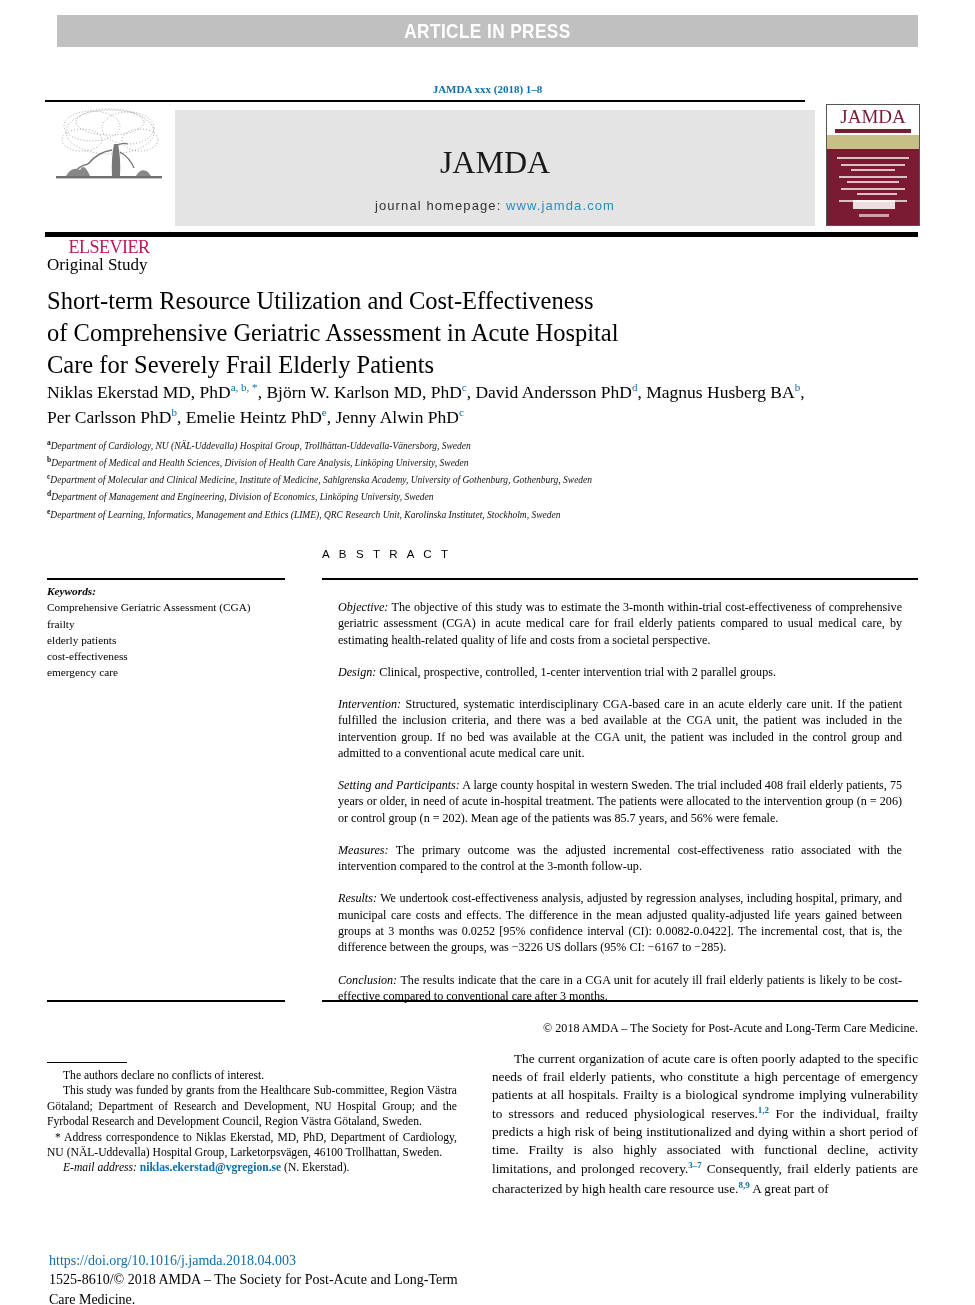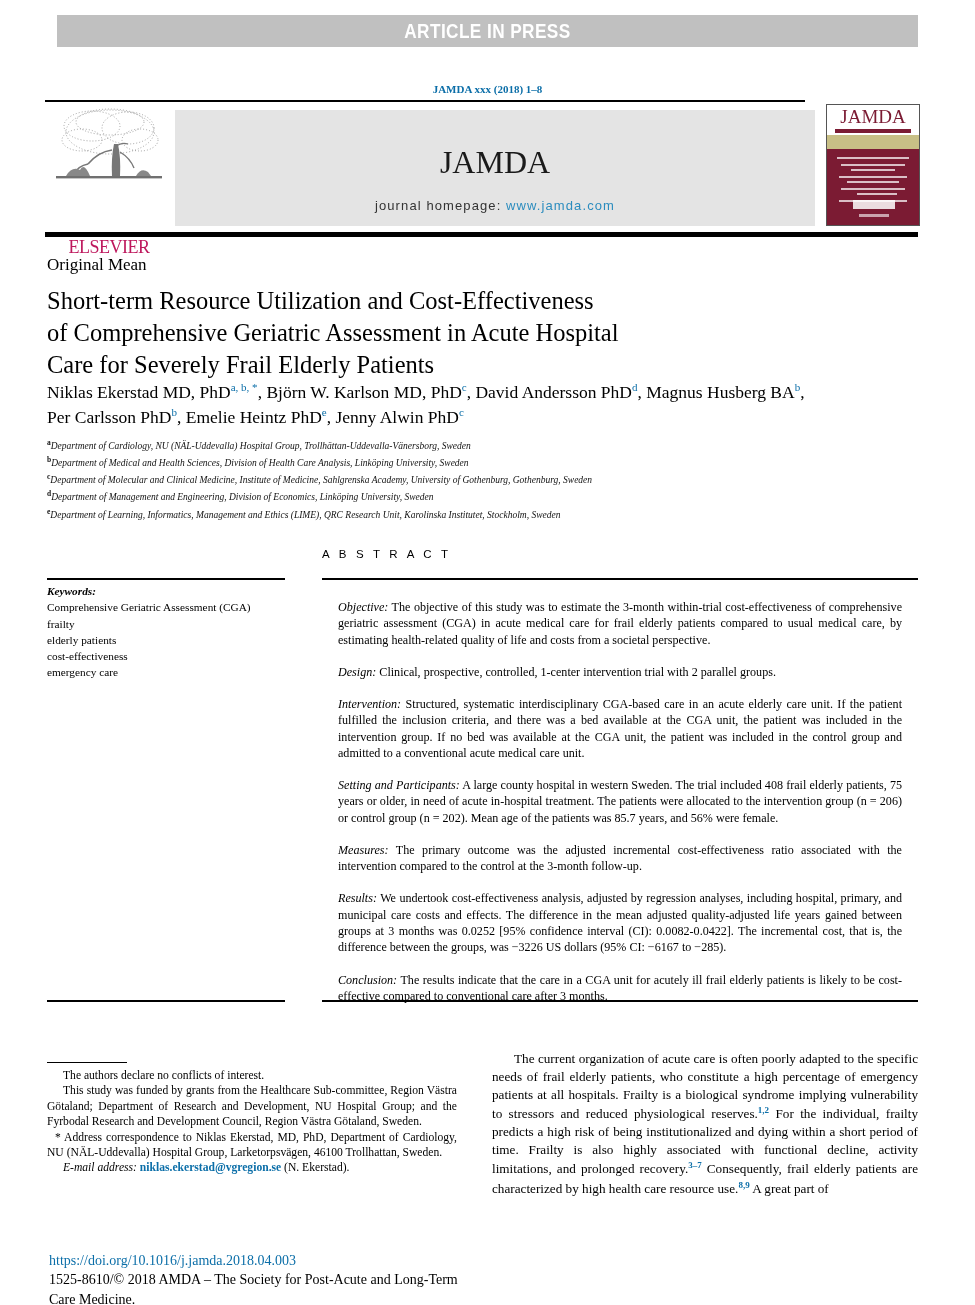--- a/index.html
+++ b/index.html
@@ -375,21 +375,21 @@
     <div class="c-line" style="left:24px; top:64px; width:44px; height:1.5px;"></div>
     <div class="c-line" style="left:12px; top:71px; width:68px; height:1.5px;"></div>
     <div class="c-line" style="left:20px; top:76px; width:52px; height:1.5px;"></div>
     <div class="c-line" style="left:14px; top:83px; width:64px; height:1.5px;"></div>
     <div class="c-line" style="left:30px; top:88px; width:40px; height:1.5px;"></div>
     <div class="c-line" style="left:12px; top:95px; width:68px; height:1.5px;"></div>
     <div class="c-logo"></div>
     <div class="c-logo2"></div>
   </div>
 
-  <div class="sec-type">Original Mean</div>
+  <div class="sec-type">Original Study</div>
 
   <div class="art-title">
       <div>Short-term Resource Utilization and Cost-Effectiveness</div>
       <div>of Comprehensive Geriatric Assessment in Acute Hospital</div>
       <div>Care for Severely Frail Elderly Patients</div>
     </div>
 
   <div class="authors"><span>Niklas Ekerstad MD, PhD</span><sup>a, b, *</sup><span>, </span><span>Björn W. Karlson MD, PhD</span><sup>c</sup><span>, </span><span>David Andersson PhD</span><sup>d</sup><span>, </span><span>Magnus Husberg BA</span><sup>b</sup><span>, </span><span>Per Carlsson PhD</span><sup>b</sup><span>, </span><span>Emelie Heintz PhD</span><sup>e</sup><span>, </span><span>Jenny Alwin PhD</span><sup>c</sup></div>
 
   <div class="affils">
@@ -413,20 +413,21 @@
   <div class="abs-label">A B S T R A C T</div>
   <div class="abs-rule"></div>
   <div class="abstract">
       <p><i>Objective:</i><span> The objective of this study was to estimate the 3-month within-trial cost-effectiveness of comprehensive geriatric assessment (CGA) in acute medical care for frail elderly patients compared to usual medical care, by estimating health-related quality of life and costs from a societal perspective.</span></p>
       <p><i>Design:</i><span> Clinical, prospective, controlled, 1-center intervention trial with 2 parallel groups.</span></p>
       <p><i>Intervention:</i><span> Structured, systematic interdisciplinary CGA-based care in an acute elderly care unit. If the patient fulfilled the inclusion criteria, and there was a bed available at the CGA unit, the patient was included in the intervention group. If no bed was available at the CGA unit, the patient was included in the control group and admitted to a conventional acute medical care unit.</span></p>
       <p><i>Setting and Participants:</i><span> A large county hospital in western Sweden. The trial included 408 frail elderly patients, 75 years or older, in need of acute in-hospital treatment. The patients were allocated to the intervention group (n = 206) or control group (n = 202). Mean age of the patients was 85.7 years, and 56% were female.</span></p>
       <p><i>Measures:</i><span> The primary outcome was the adjusted incremental cost-effectiveness ratio associated with the intervention compared to the control at the 3-month follow-up.</span></p>
       <p><i>Results:</i><span> We undertook cost-effectiveness analysis, adjusted by regression analyses, including hospital, primary, and municipal care costs and effects. The difference in the mean adjusted quality-adjusted life years gained between groups at 3 months was 0.0252 [95% confidence interval (CI): 0.0082-0.0422]. The incremental cost, that is, the difference between the groups, was −3226 US dollars (95% CI: −6167 to −285).</span></p>
       <p><i>Conclusion:</i><span> The results indicate that the care in a CGA unit for acutely ill frail elderly patients is likely to be cost-effective compared to conventional care after 3 months.</span></p>
+      <div class="copyright">© 2018 AMDA – The Society for Post-Acute and Long-Term Care Medicine.</div>
     </div>
 
   <div class="abs-bottom-rule-l"></div>
   <div class="abs-bottom-rule-r"></div>
 
   <div class="fn-rule"></div>
   <div class="footnotes">
       <p>The authors declare no conflicts of interest.</p>
       <p>This study was funded by grants from the Healthcare Sub-committee, Region Västra Götaland; Department of Research and Development, NU Hospital Group; and the Fyrbodal Research and Development Council, Region Västra Götaland, Sweden.</p>
       <p class="corr"><span>*</span><span> Address correspondence to Niklas Ekerstad, MD, PhD, Department of Cardiology, NU (NÄL-Uddevalla) Hospital Group, Larketorpsvägen, 46100 Trollhattan, Sweden.</span></p>

